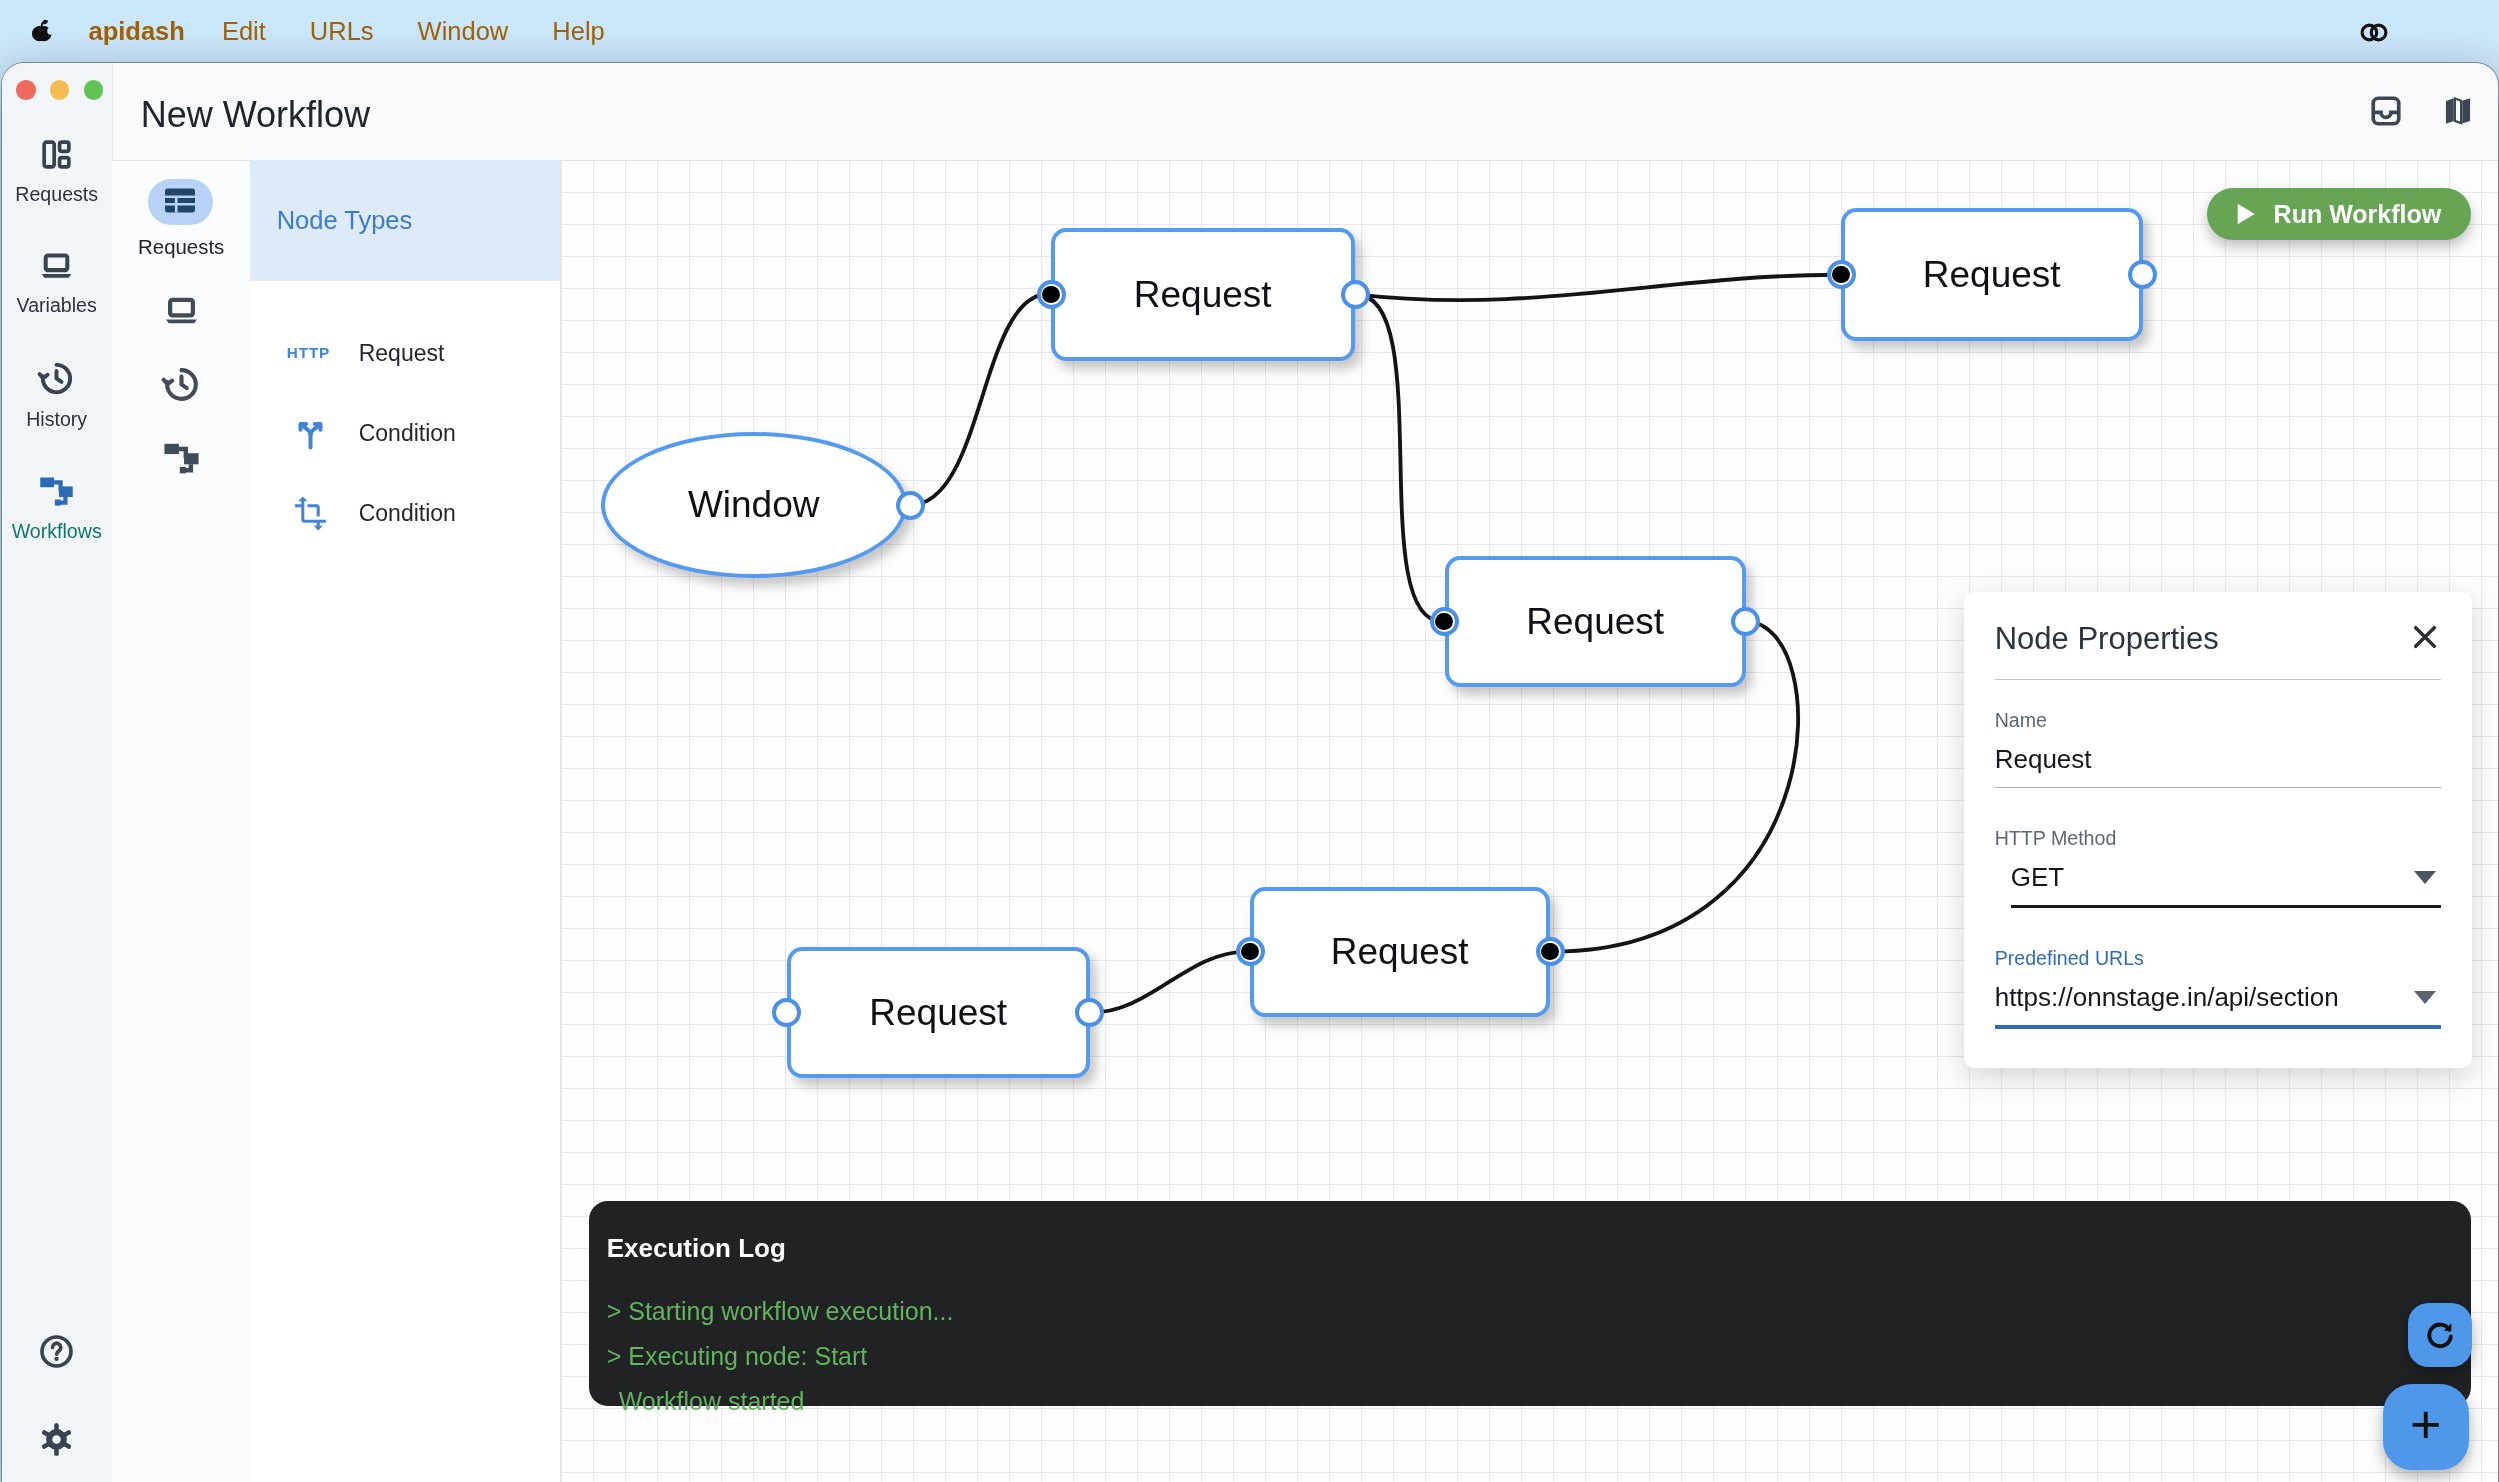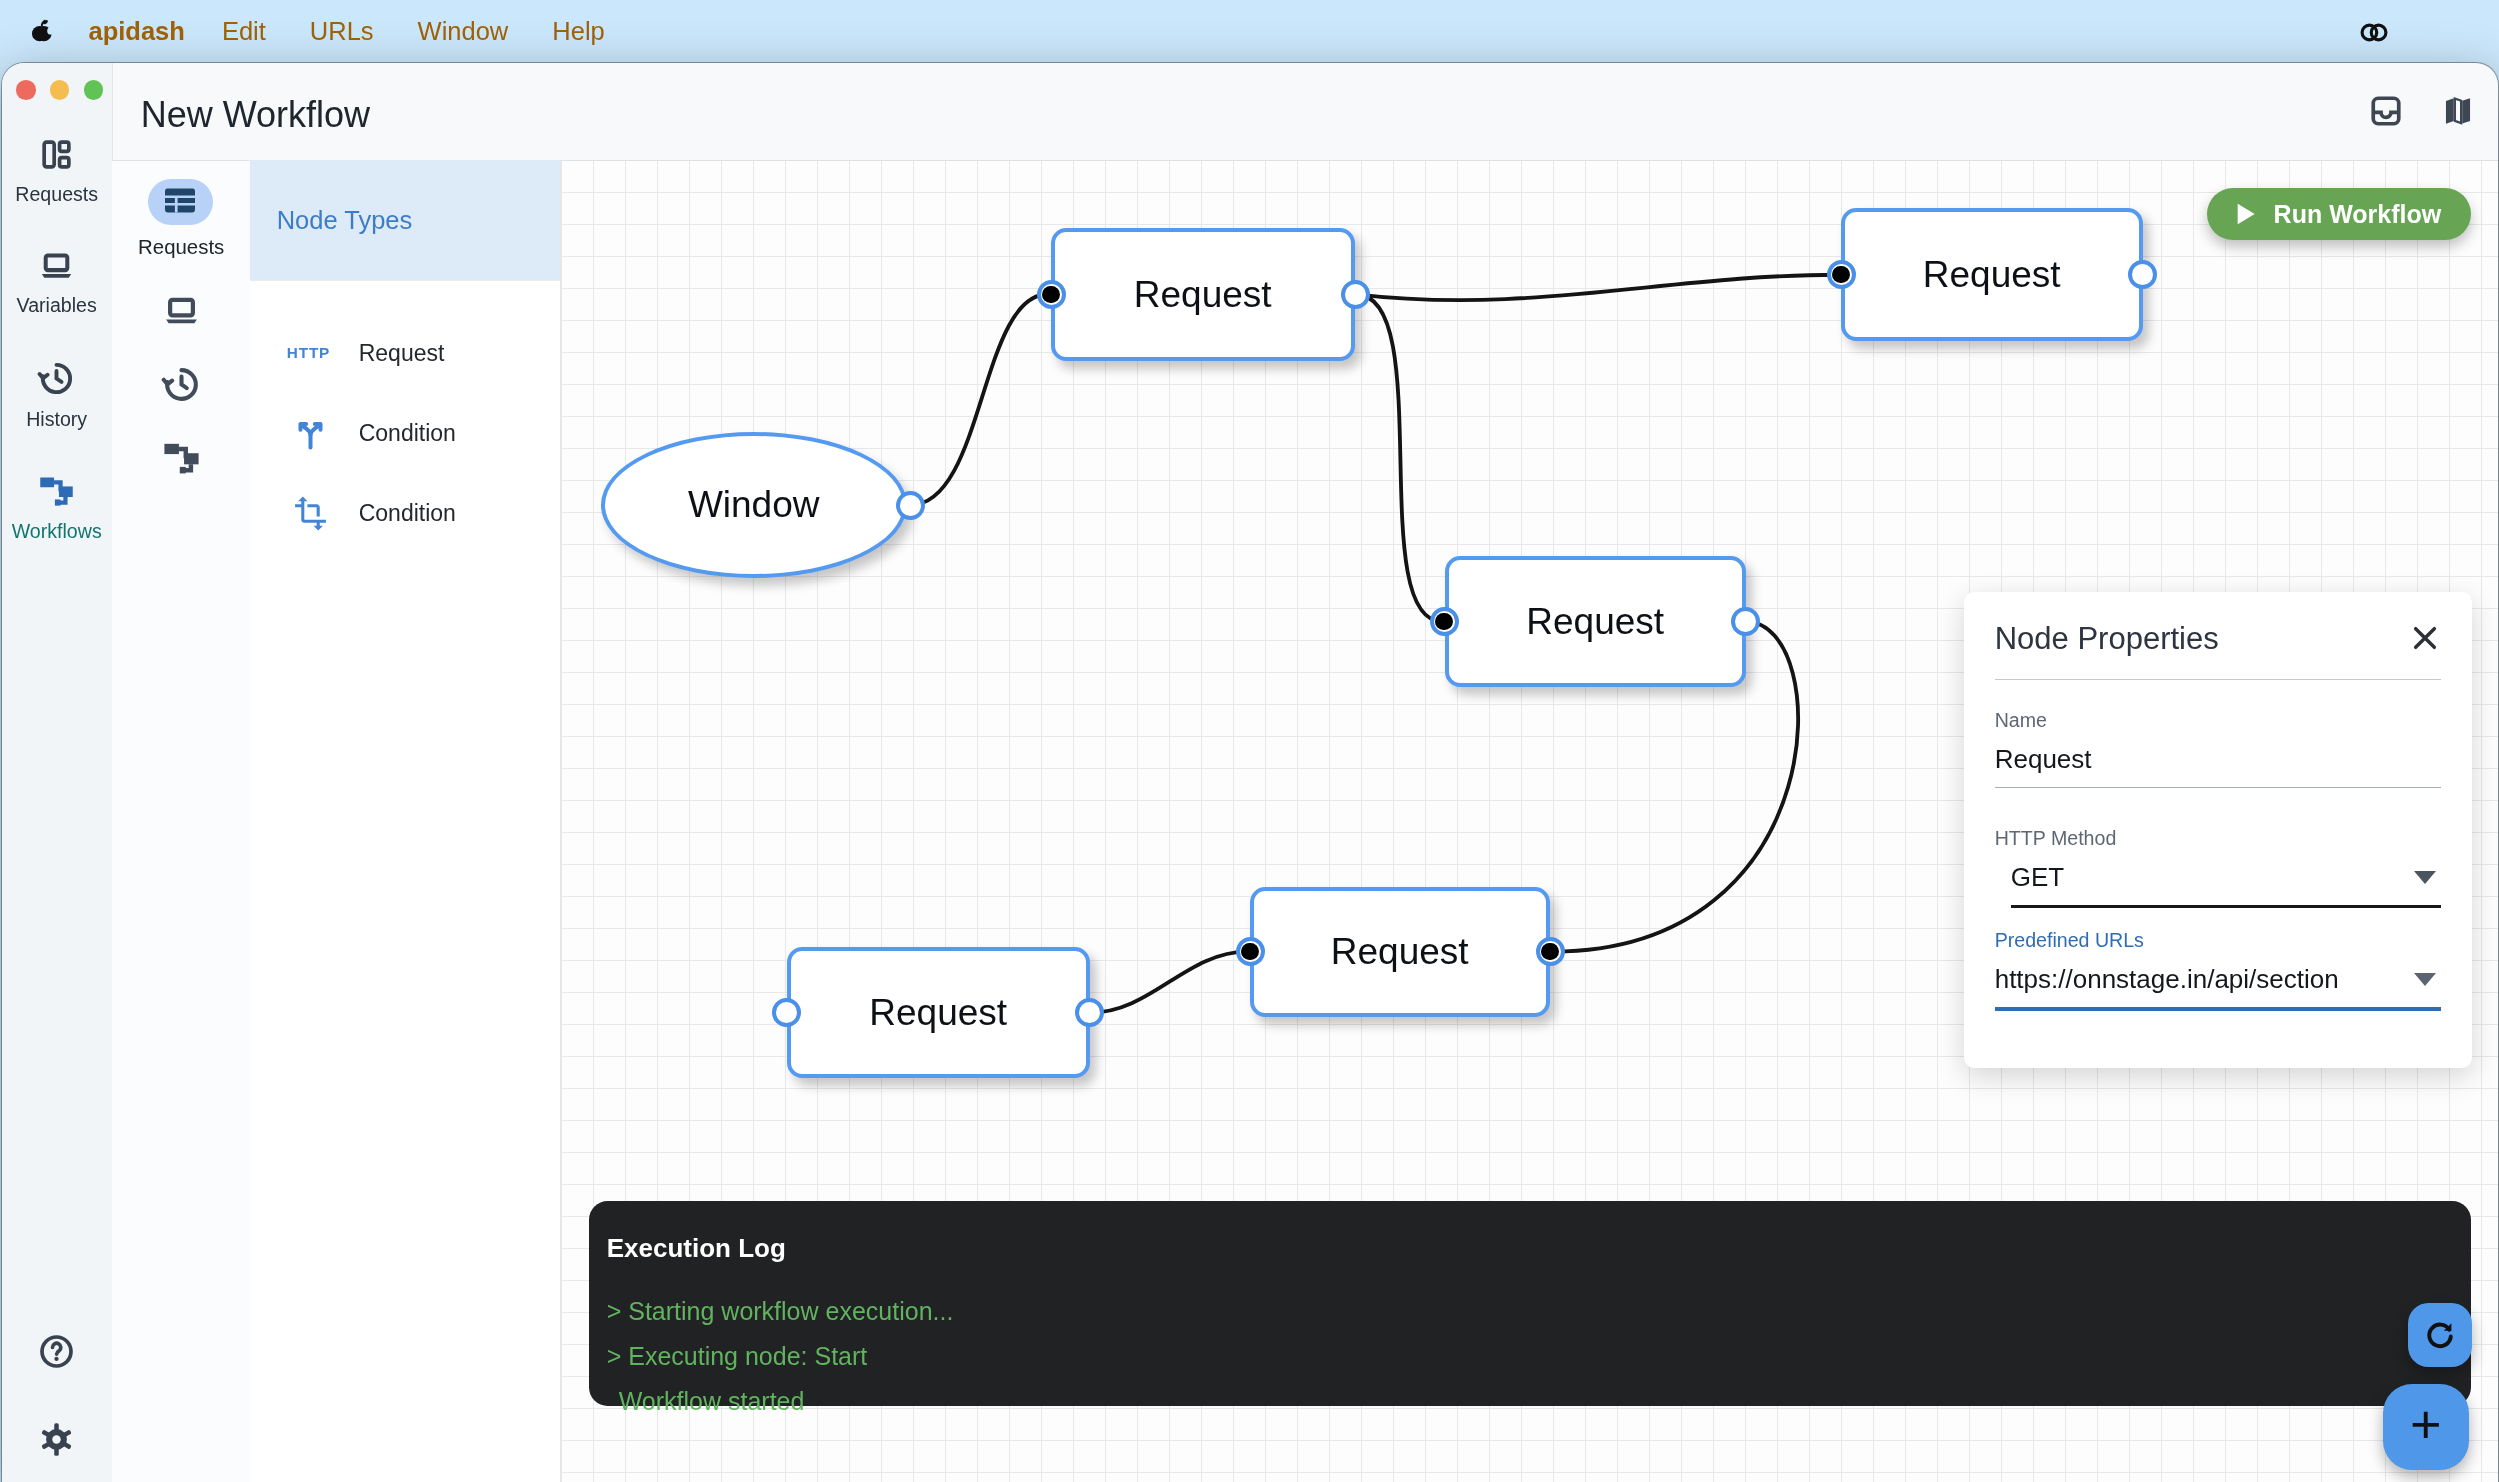--- a/index.html
+++ b/index.html
@@ -68,21 +68,21 @@
   #run-btn{
     position:absolute;left:2205px;top:125px;width:264px;height:52px;border-radius:26px;
     background:#67a555;display:flex;align-items:center;justify-content:center;gap:17px;
     color:#fff;font-size:25px;font-weight:600;box-shadow:0 6.8px 13.6px rgba(0,0,0,.25);cursor:pointer;
   }
   
   #props{
     position:absolute;left:1962px;top:529px;width:508px;height:476px;background:#fff;border-radius:10.2px;
     box-shadow:0 8.5px 29px rgba(0,0,0,.16);box-sizing:border-box;padding:29px 31px;
   }
-  #props .hd{display:flex;align-items:center;justify-content:space-between;}
+  #props .hd{display:flex;align-items:flex-start;justify-content:space-between;}
   #props .title{font-size:31px;color:#2c3540;}
   #props hr{border:none;border-top:1.7px solid #c3c9cf;margin:22px 0 0 0;}
   .fld{margin-top:29px;}
   .fld .flabel{font-size:19.6px;color:#5d6773;}
   .fld .fvalue{font-size:26px;color:#14181d;margin-top:12px;display:flex;align-items:center;justify-content:space-between;}
   .ul-name{border-bottom:1.7px solid #a7adb4;padding-bottom:12px;}
   .ul-get{border-bottom:3.4px solid #17191c;padding-bottom:12px;margin-left:16px;}
   .ul-url{border-bottom:4.3px solid #2e6cb5;padding-bottom:12px;}
   .flabel.blue{color:#2e6cb5;}
   .caret{width:0;height:0;border-left:11px solid transparent;border-right:11px solid transparent;border-top:13.6px solid #4a5560;margin-right:5.1px;}
@@ -407,21 +407,21 @@
         <span>Request</span>
       </div>
     </div>
     <div class="fld" style="margin-top:39px;">
       <div class="flabel">HTTP Method</div>
       <div class="fvalue ul-get">
         <span>GET</span>
         <span class="caret"></span>
       </div>
     </div>
-    <div class="fld" style="margin-top:21px;">
+    <div class="fld" style="margin-top:39px;">
       <div class="flabel blue">Predefined URLs</div>
       <div class="fvalue ul-url">
         <span>https://onnstage.in/api/section</span>
         <span class="caret gray"></span>
       </div>
     </div>
   </div>
 
   <div id="log">
     <div class="ltitle">Execution Log</div>

